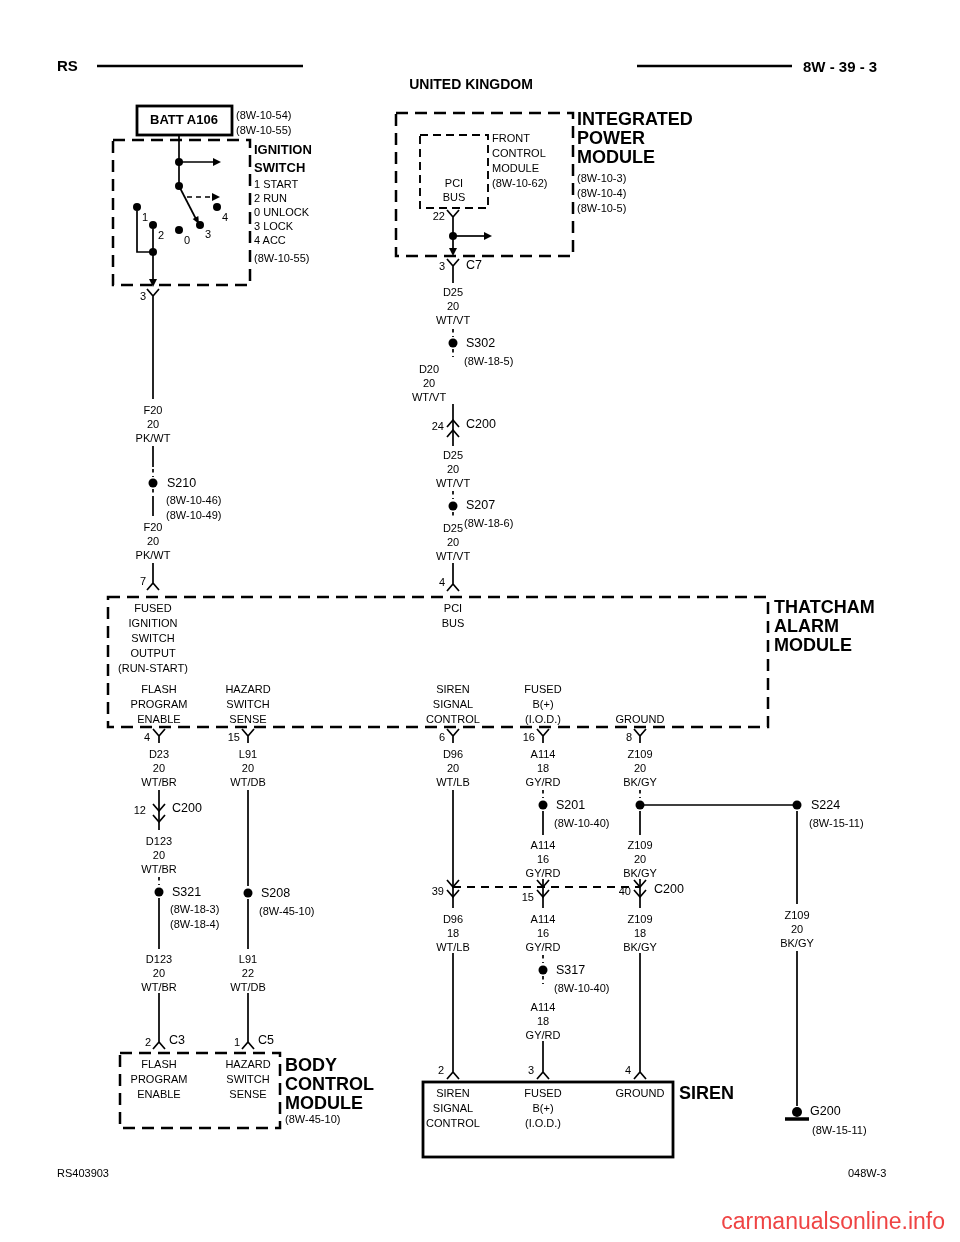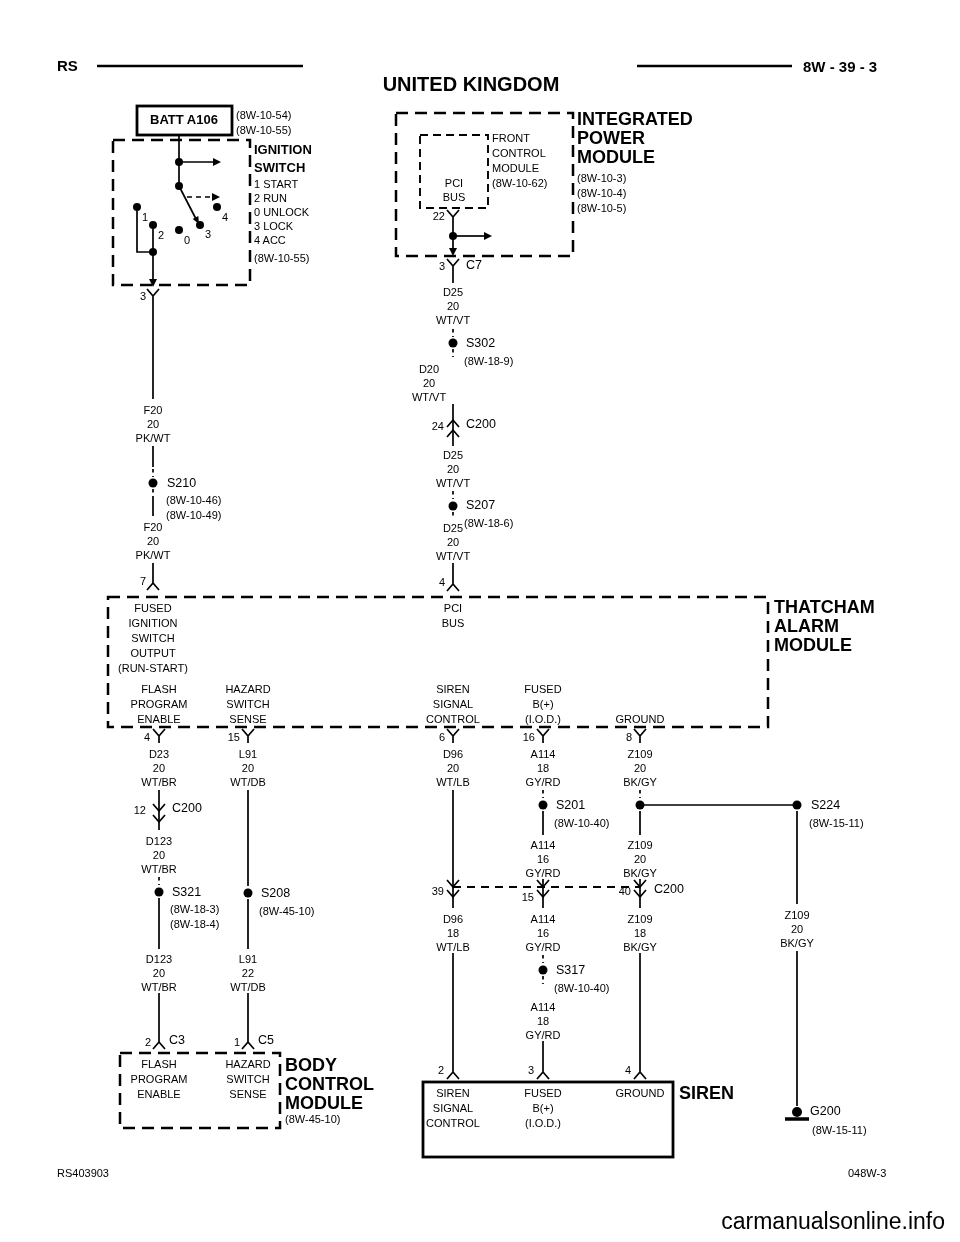--- a/index.html
+++ b/index.html
@@ -8,22 +8,22 @@
   svg{position:absolute;left:0;top:0}
   .t{position:absolute;color:#000;white-space:pre-line}
   .s11{font-size:11px;line-height:14px}
   .lh15{line-height:15px}
   .c{text-align:center;transform:translateX(-50%)}
   .r{transform:translateX(-100%);text-align:right}
   .b12{font-size:12.5px;line-height:14px;font-weight:400}
   .b13{font-size:13px;line-height:18px;font-weight:700}
   .b14{font-size:18px;line-height:19px;font-weight:700}
   .hdr{font-size:15px;line-height:17px;font-weight:700}
-  .hdr14{font-size:20px;line-height:16px;font-weight:700}
-  .wm{font-size:23px;line-height:26px;color:#000000;transform:translateX(-100%)}
+  .hdr14{font-size:14px;line-height:16px;font-weight:700}
+  .wm{font-size:23px;line-height:26px;color:#ef4444;transform:translateX(-100%)}
 </style>
 </head>
 <body>
 
 <div class="stage">
 
   <svg width="960" height="1242" viewBox="0 0 960 1242">
 
     <g stroke="#000" stroke-width="2.6">
       <path d="M97,66 H303"></path>
@@ -180,21 +180,21 @@
   <div class="t s11 lh15" style="left:577px;top:171px">(8W-10-3)
 (8W-10-4)
 (8W-10-5)</div>
   <div class="t s11 r" style="left:445px;top:259px">3</div>
   <div class="t b12" style="left:466px;top:258px">C7</div>
 
   <div class="t s11 c" style="left:453px;top:285px">D25
 20
 WT/VT</div>
   <div class="t b12" style="left:466px;top:336px">S302</div>
-  <div class="t s11" style="left:464px;top:354px">(8W-18-9)</div>
+  <div class="t s11" style="left:464px;top:354px">(8W-18-5)</div>
   <div class="t s11 c" style="left:429px;top:362px">D20
 20
 WT/VT</div>
   <div class="t s11 r" style="left:444px;top:419px">24</div>
   <div class="t b12" style="left:466px;top:417px">C200</div>
   <div class="t s11 c" style="left:453px;top:448px">D25
 20
 WT/VT</div>
   <div class="t b12" style="left:466px;top:498px">S207</div>
   <div class="t s11" style="left:464px;top:516px">(8W-18-6)</div>

